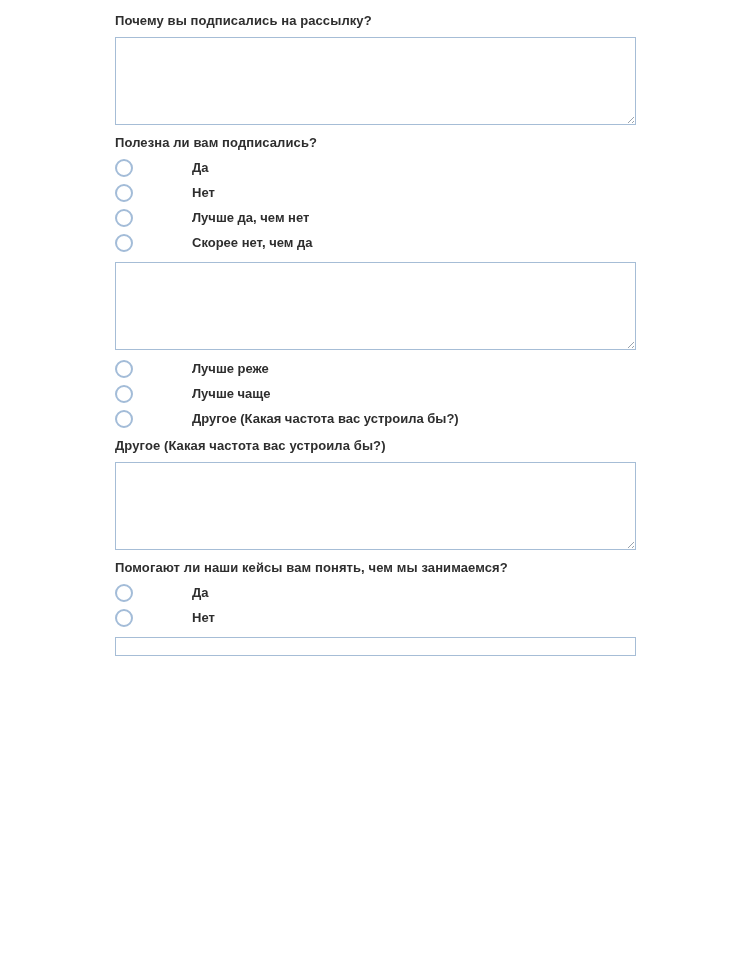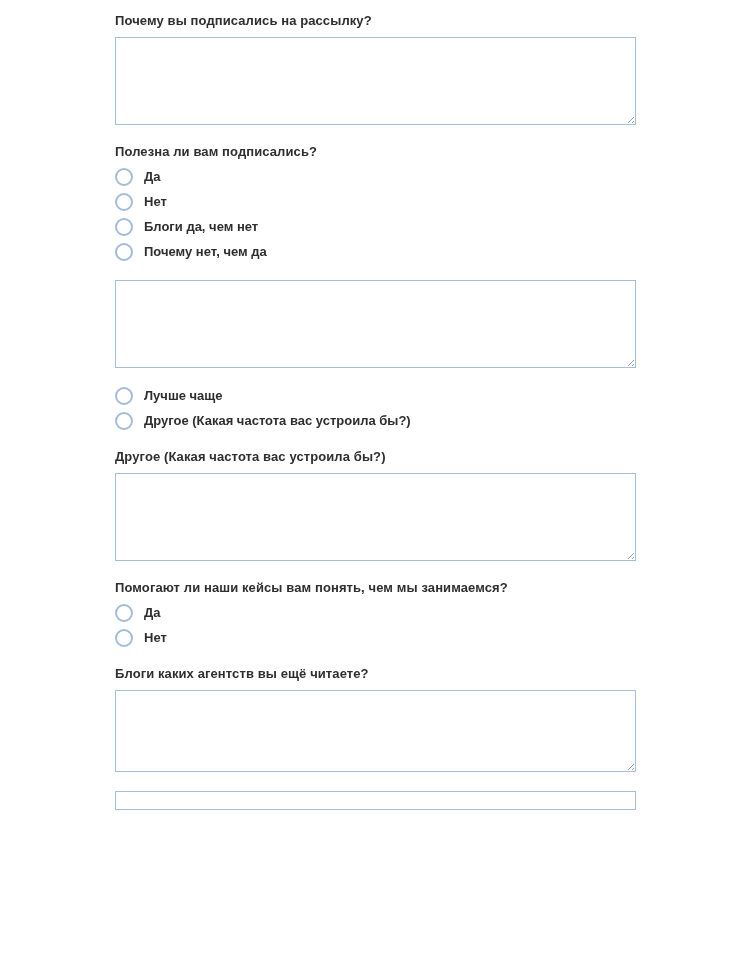--- a/index.html
+++ b/index.html
@@ -6,21 +6,21 @@
   body{
     width:751px;height:955px;overflow:hidden;
     font-family:"Liberation Sans","DejaVu Sans",sans-serif;
     -webkit-font-smoothing:antialiased;
   }
   .form-wrap{
     position:relative;
     margin:13px 0 0 115px;
     width:521px;
   }
-  .question{margin-bottom:19px;}
+  .question{margin-bottom:10px;}
   .q-label{
     display:block;
     font-size:13px;
     line-height:15px;
     font-weight:bold;
     color:#2e2e2e;
     margin-bottom:9px;
     letter-spacing:0.1px;
   }
   .ta-wrap{position:relative;width:521px;}
@@ -42,20 +42,21 @@
     background:repeating-linear-gradient(135deg,transparent 0 2px,#9aa4ae 2px 3px);
     clip-path:polygon(100% 0,100% 100%,0 100%);
     pointer-events:none;
   }
   .radio-group{margin-top:4px;}
   .radio-row{
     display:flex;align-items:center;
     height:18px;
     margin:0 0 7px 0;
     cursor:default;
+    gap:48px;
   }
   .radio-circle{
     flex:0 0 auto;
     width:14px;height:14px;
     border:2px solid #a3bcd8;
     border-radius:50%;
     background:#fff;
     margin-right:11px;
   }
   .radio-label{
@@ -95,38 +96,42 @@
       <div class="radio-row">
         <span class="radio-circle"></span>
         <span class="radio-label">Да</span>
       </div>
       <div class="radio-row">
         <span class="radio-circle"></span>
         <span class="radio-label">Нет</span>
       </div>
       <div class="radio-row">
         <span class="radio-circle"></span>
-        <span class="radio-label">Блоги да, чем нет</span>
+        <span class="radio-label">Лучше да, чем нет</span>
       </div>
       <div class="radio-row">
         <span class="radio-circle"></span>
-        <span class="radio-label">Почему нет, чем да</span>
+        <span class="radio-label">Скорее нет, чем да</span>
       </div>
     </div>
   </div>
 
   <div class="question">
     <div class="ta-wrap">
       <textarea class="q-textarea" style=""></textarea>
       <span class="grip"></span>
     </div>
   </div>
 
   <div class="question">
     <div class="radio-group">
+      <div class="radio-row">
+        <span class="radio-circle"></span>
+        <span class="radio-label">Лучше реже</span>
+      </div>
       <div class="radio-row">
         <span class="radio-circle"></span>
         <span class="radio-label">Лучше чаще</span>
       </div>
       <div class="radio-row">
         <span class="radio-circle"></span>
         <span class="radio-label">Другое (Какая частота вас устроила бы?)</span>
       </div>
     </div>
   </div>
@@ -146,26 +151,19 @@
         <span class="radio-circle"></span>
         <span class="radio-label">Да</span>
       </div>
       <div class="radio-row">
         <span class="radio-circle"></span>
         <span class="radio-label">Нет</span>
       </div>
     </div>
   </div>
 
-  <div class="question">
-    <span class="q-label">Блоги каких агентств вы ещё читаете?</span>
-    <div class="ta-wrap">
-      <textarea class="q-textarea short" style=""></textarea>
-      <span class="grip"></span>
-    </div>
-  </div>
 
   <div class="question">
     <input type="text" class="q-input" value="" style="">
 
   </div>
 
 </div>
 
 </body></html>

